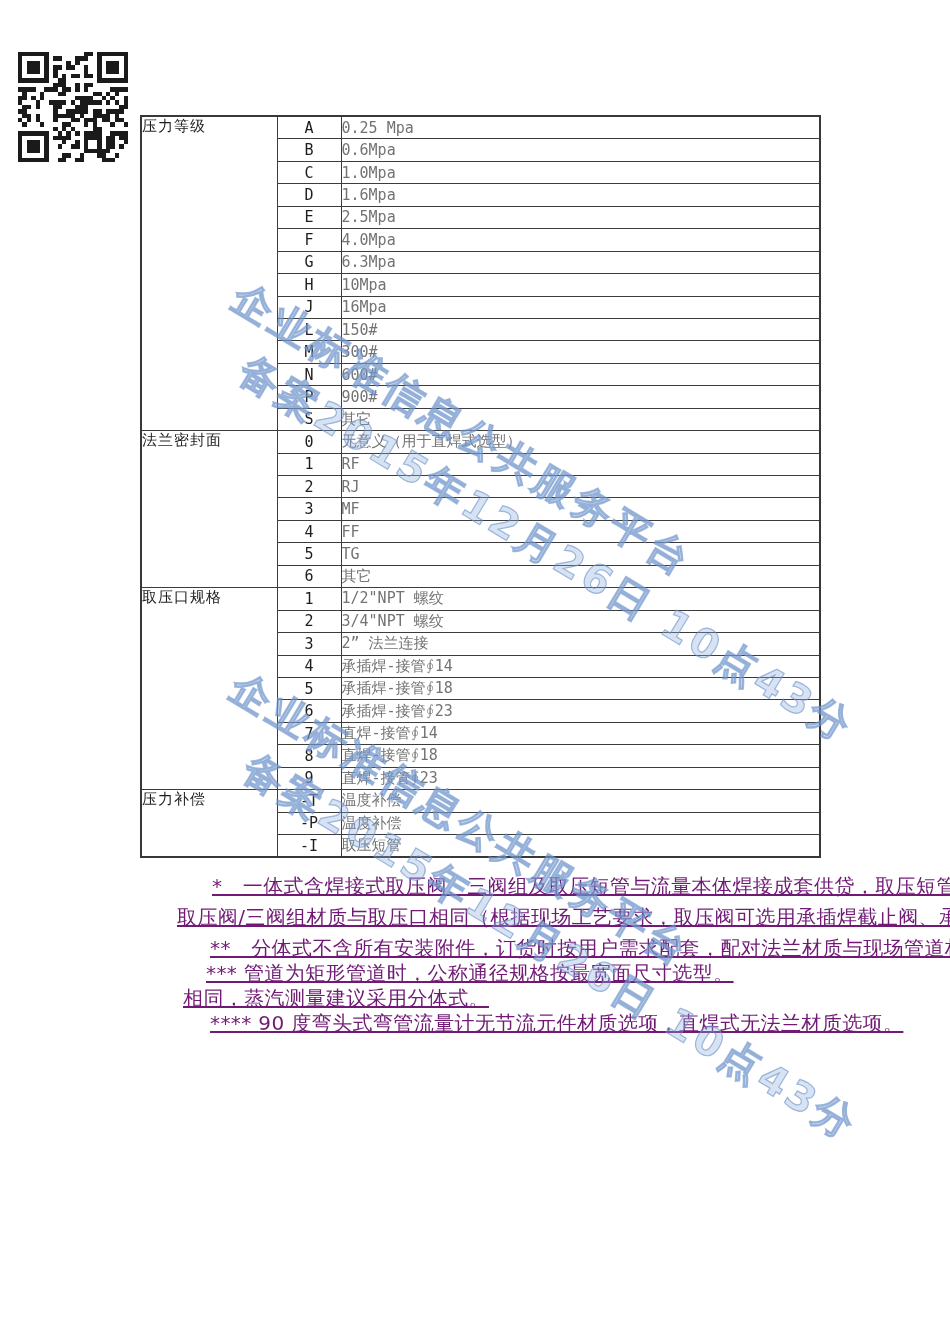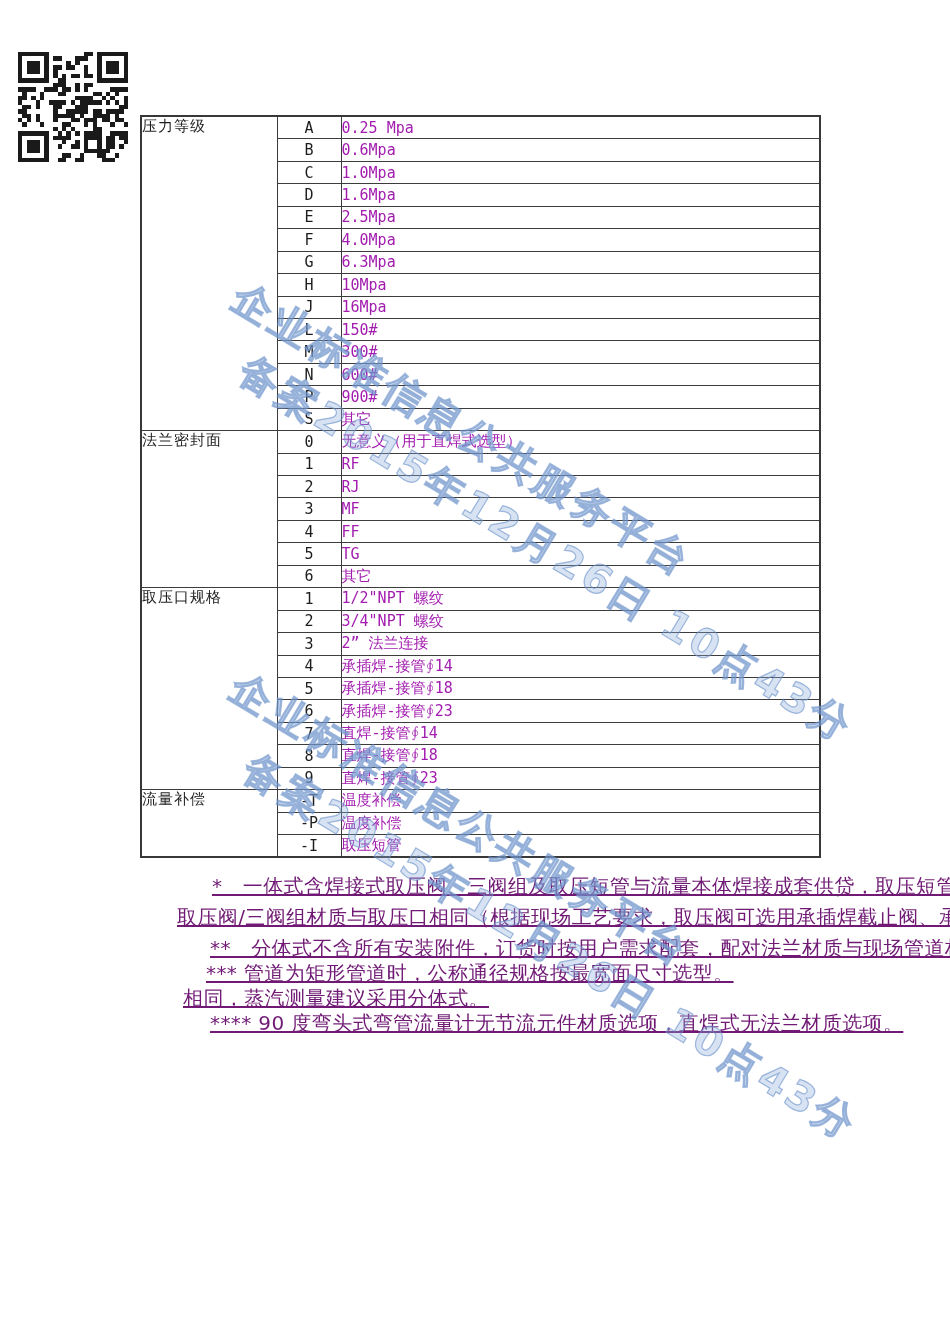--- a/index.html
+++ b/index.html
@@ -44,21 +44,21 @@
   td.code{
     text-align:center;
     font-family:"DejaVu Sans Mono","Liberation Mono",monospace;
     font-size:15px;
     color:#1d1d1d;
   }
   td.desc{
     padding-left:11px;
     font-family:"DejaVu Sans Mono","Liberation Mono",monospace;
     font-size:15px;
-    color:#a21caf;
+    color:#737373;
     margin-top:33px;
   }
   col.c-cat{width:136px;}
   col.c-code{width:64px;}
   col.c-desc{width:479px;}
   
   .notes{
     position:absolute;left:140px;top:874px;width:692px;
     font-size:20px;
     line-height:25px;
@@ -436,21 +436,21 @@
           </tr>
           <tr>
             <td class="code">8</td>
             <td class="desc">直焊-接管∮18</td>
           </tr>
           <tr>
             <td class="code">9</td>
             <td class="desc">直焊-接管∮23</td>
           </tr>
           <tr>
-            <td class="cat" rowspan="3">流量补偿</td>
+            <td class="cat" rowspan="3">压力补偿</td>
             <td class="code">-T</td>
             <td class="desc">温度补偿</td>
           </tr>
           <tr>
             <td class="code">-P</td>
             <td class="desc">温度补偿</td>
           </tr>
           <tr>
             <td class="code">-I</td>
             <td class="desc">取压短管</td>

